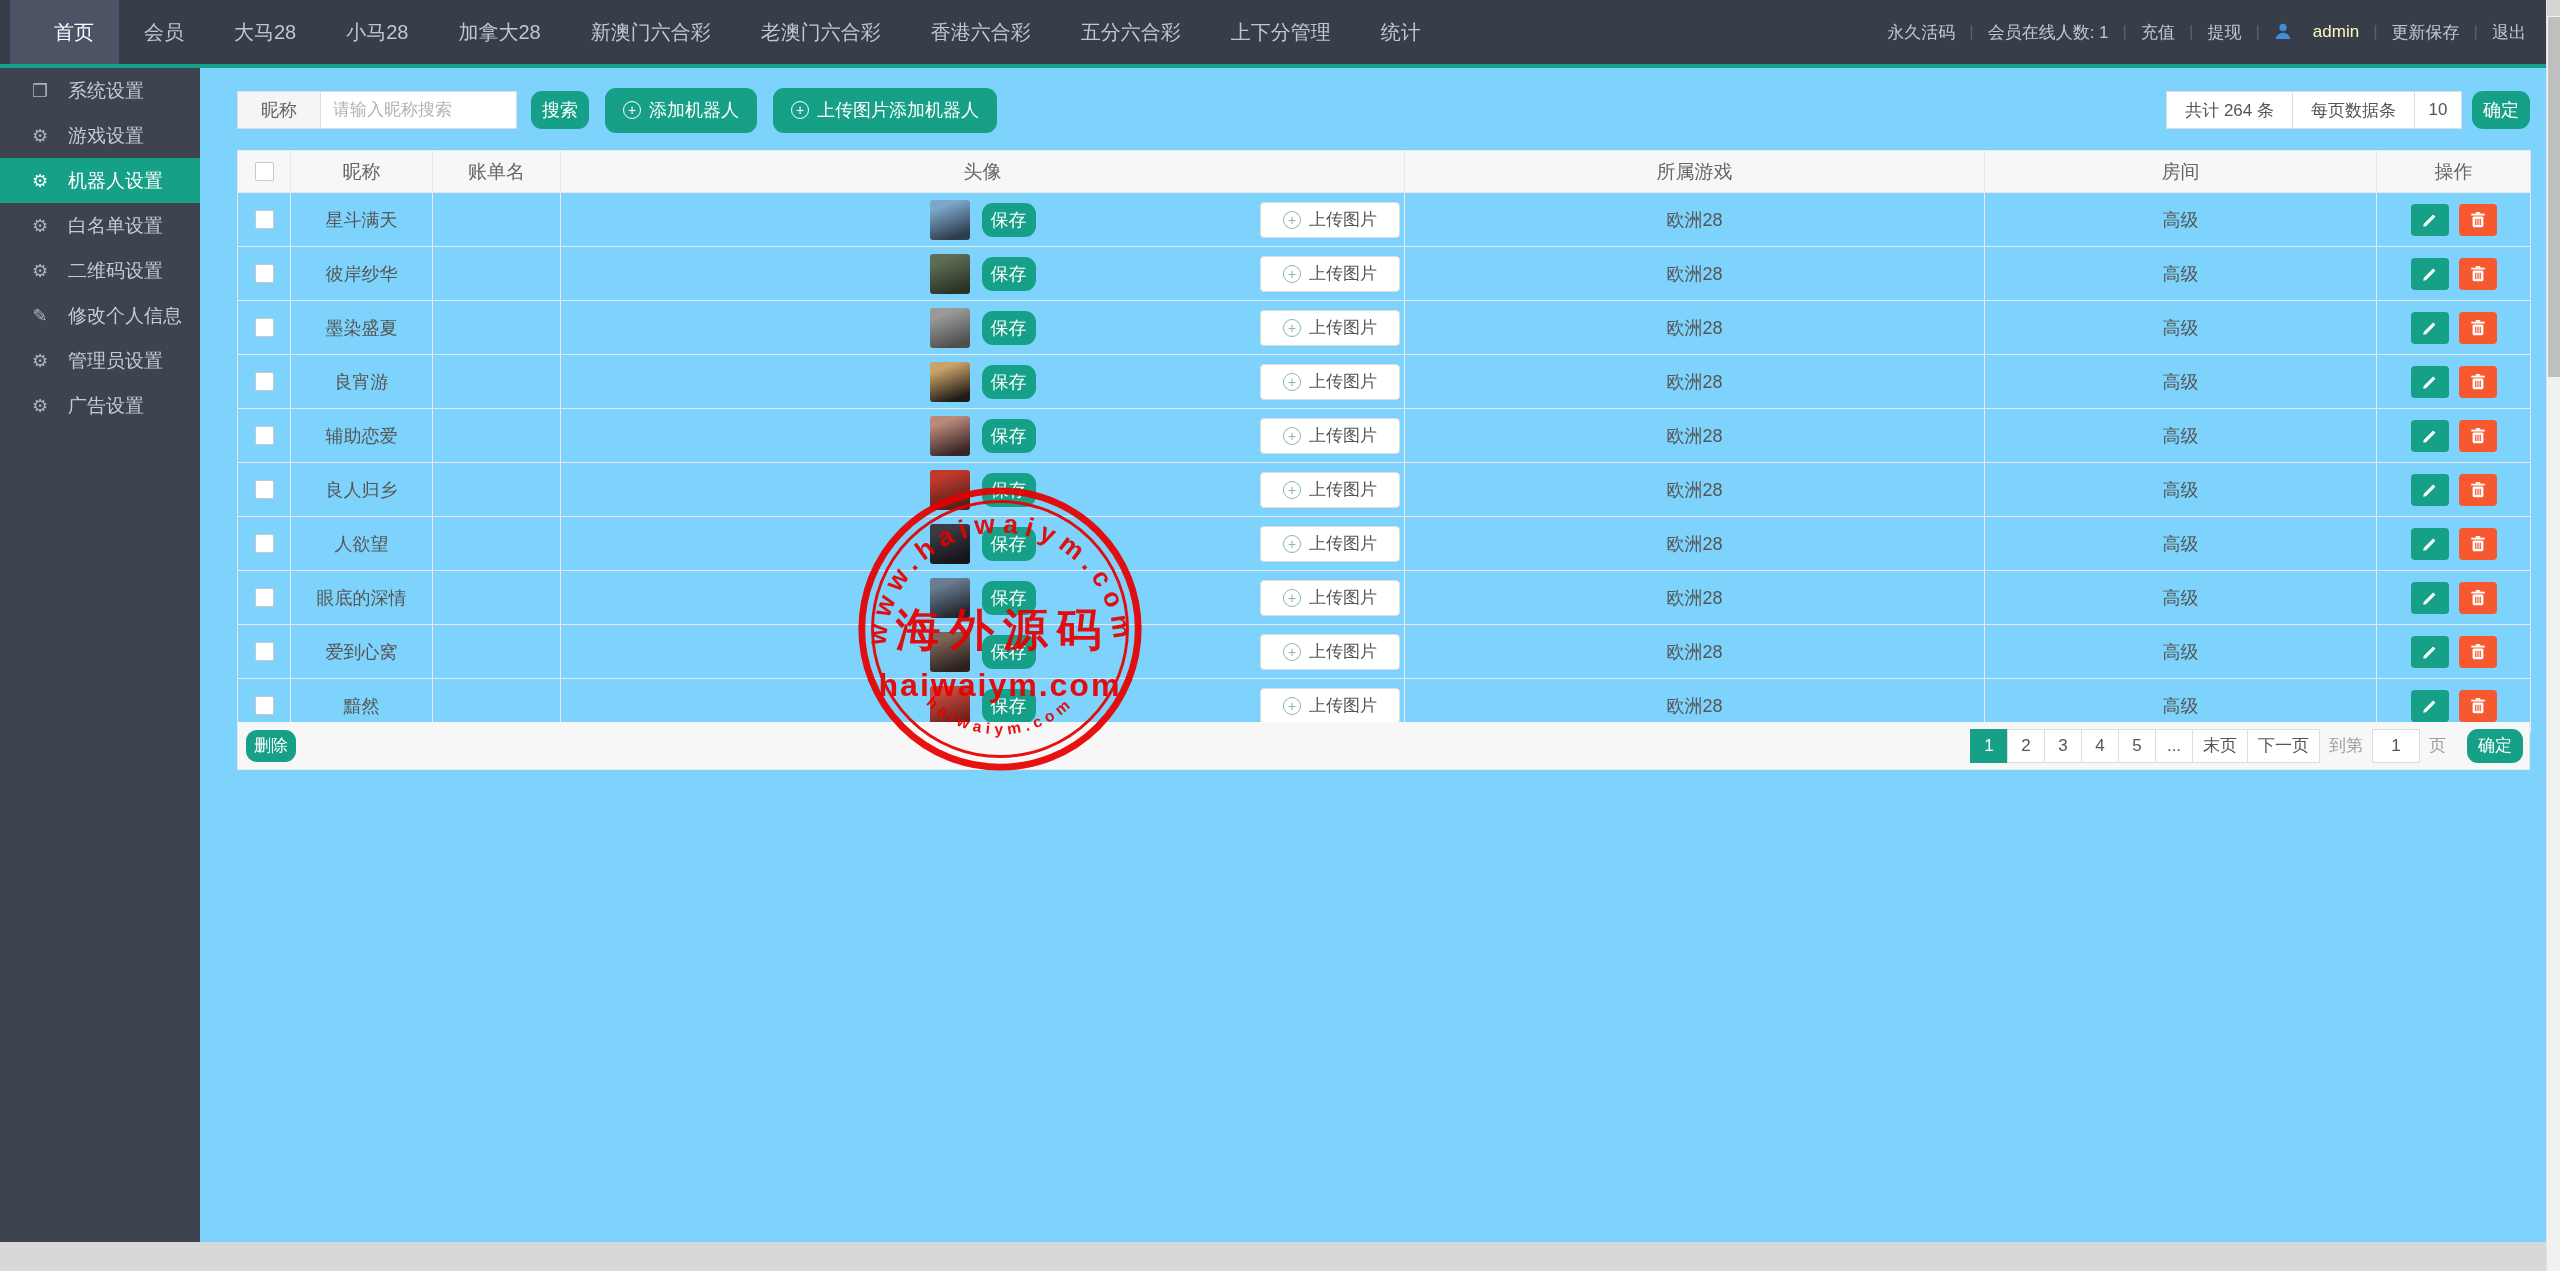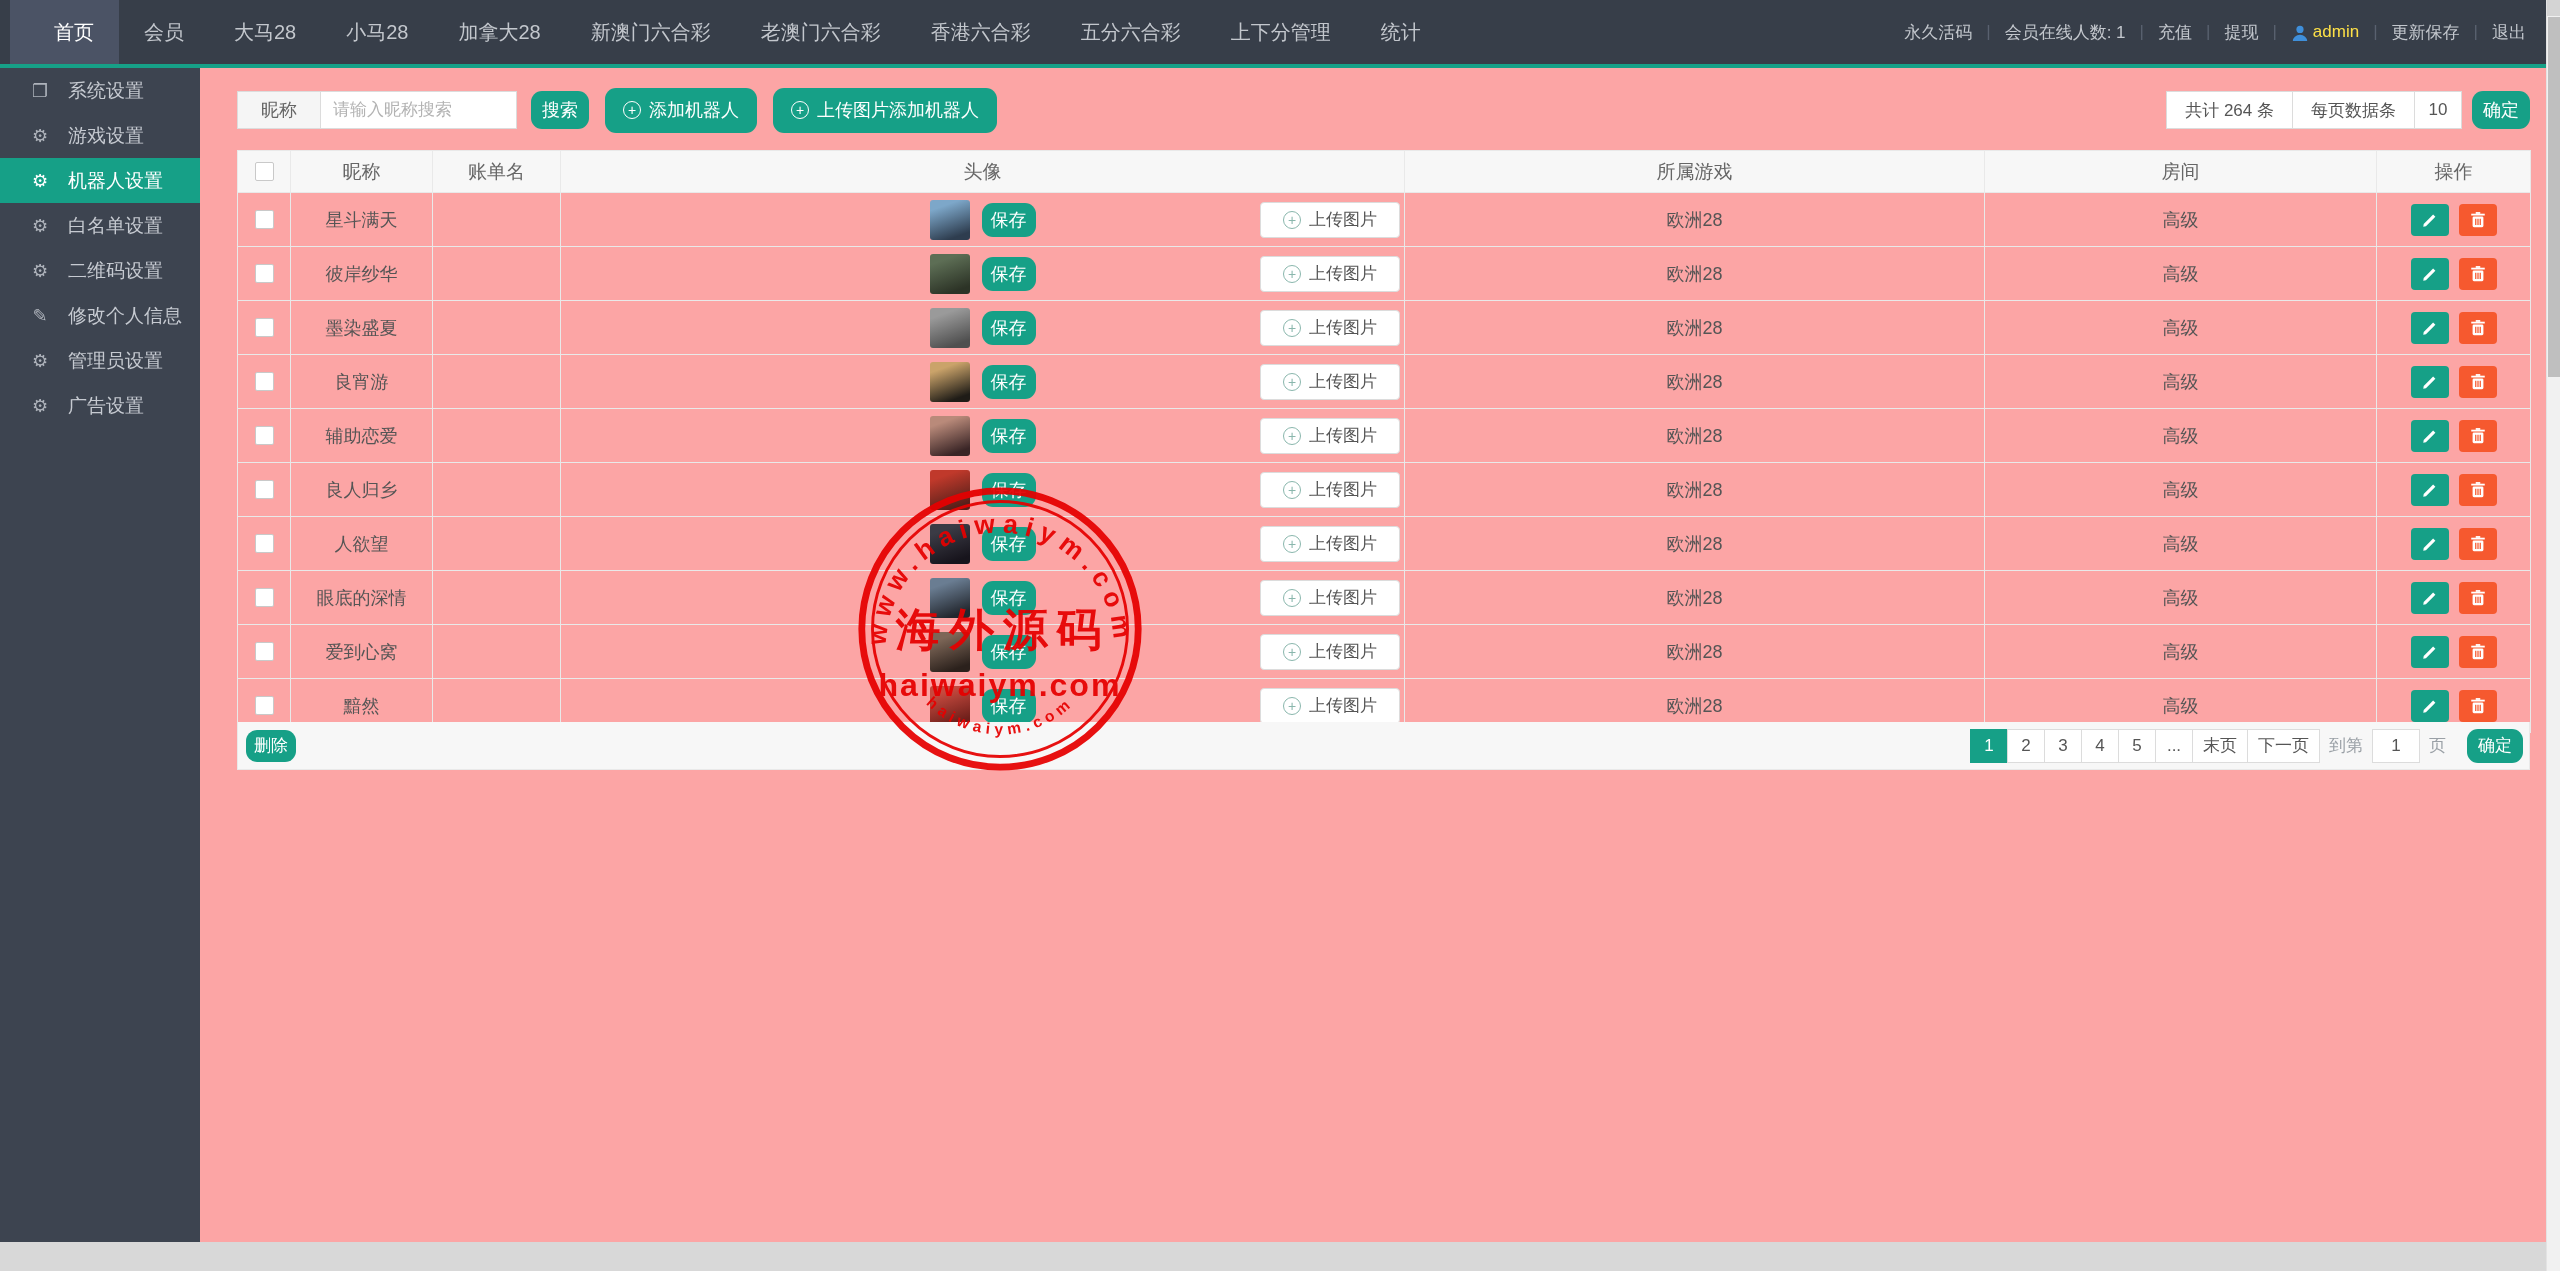--- a/index.html
+++ b/index.html
@@ -12,35 +12,35 @@
   .topbar { position:absolute; top:0; left:0; width:2560px; height:64px;
     background:#373e49; display:flex; align-items:stretch; z-index:5; }
   .nav-items { display:flex; align-items:stretch; margin-left:10px; }
   .nav-item { color:#c3c7cd; font-size:20px; padding:0 25px; display:flex;
     align-items:center; cursor:pointer; white-space:nowrap; }
   .nav-item.active { background:#4b5365; color:#ffffff;padding-left:44px; }
   .topbar-right { margin-left:auto; display:flex; align-items:center;
     color:#c3c7cd; font-size:17px; margin-right:34px; white-space:nowrap; }
   .topbar-right > * { margin-left:14px; }
   .tsep { color:#59616f; }
-  .user-chip { display:flex; align-items:flex-end; gap:4px; color:#fde047; }
+  .user-chip { display:flex; align-items:flex-start; gap:21px; color:#fef9c3; }
   .accent-line { position:absolute; top:64px; left:0; width:2560px; height:4px;
     background:#16a087; z-index:6; }
   
   .sidebar { position:absolute; top:68px; left:0; width:200px; height:1174px;
     background:#3d4450; z-index:4; }
   .side-item { height:45px; display:flex; align-items:center; padding-left:28px;
     color:#c6cad1; font-size:19px; cursor:pointer; white-space:nowrap; }
   .side-item .icon { width:24px; margin-right:16px; color:#aeb3bb; font-size:18px;
     display:inline-flex; justify-content:center; }
   .side-item.active { background:#16a087; color:#ffffff; }
   .side-item.active .icon { color:#ffffff; }
   
   .main { position:absolute; top:68px; left:200px; width:2346px; height:1174px;
-    background:#fca5a5; }
+    background:#7dd3fc; }
   
   .toolbar { position:absolute; top:22px; left:37px; width:2293px; height:40px;
     display:flex; align-items:center; }
   .addon-label { height:38px; width:84px; border:1px solid #dcdcdc; background:#f5f5f5;
     color:#666; font-size:18px; display:flex; align-items:center; justify-content:center; }
   .search-input { width:196px; height:38px; border:1px solid #dcdcdc; border-left:none;
     padding:0 12px; font-size:17px; color:#333; outline:none; }
   .search-input::placeholder { color:#b3b3b3; }
   .btn { background:#16a087; color:#fff; border:none; border-radius:11px;
     font-size:18px; cursor:pointer; font-family:inherit; display:inline-flex;

